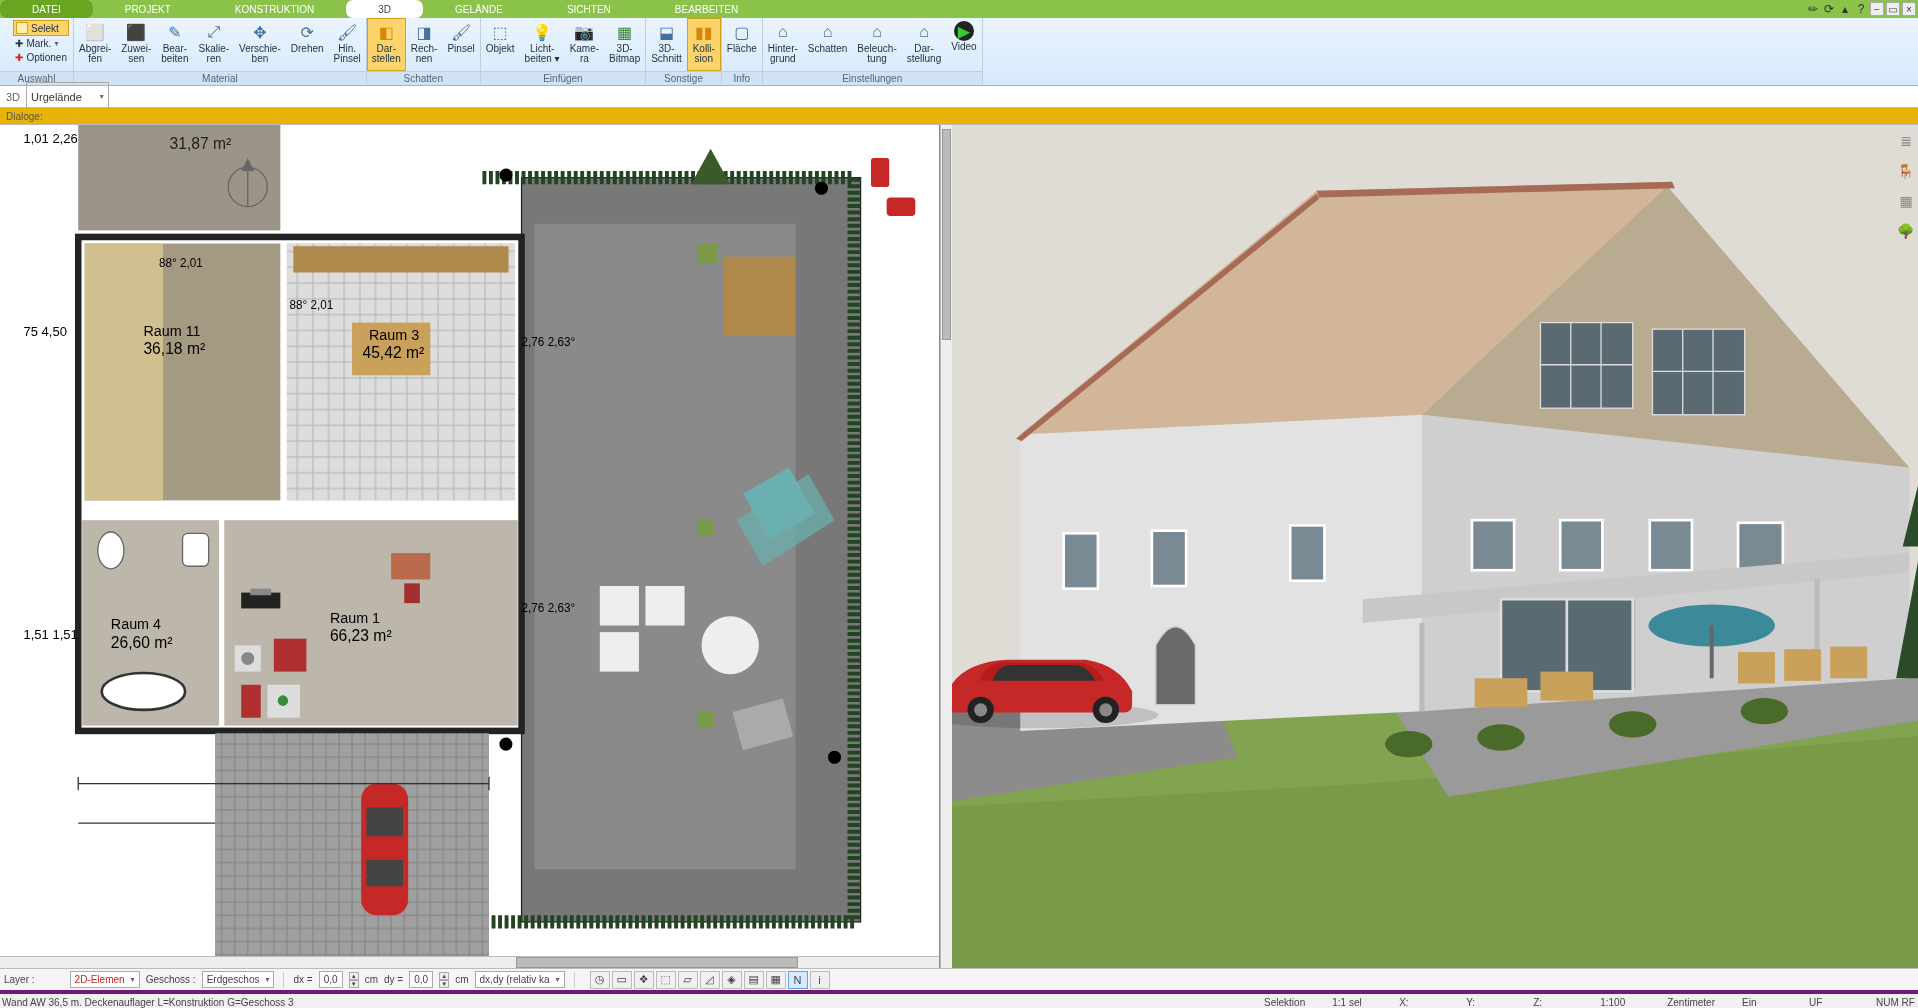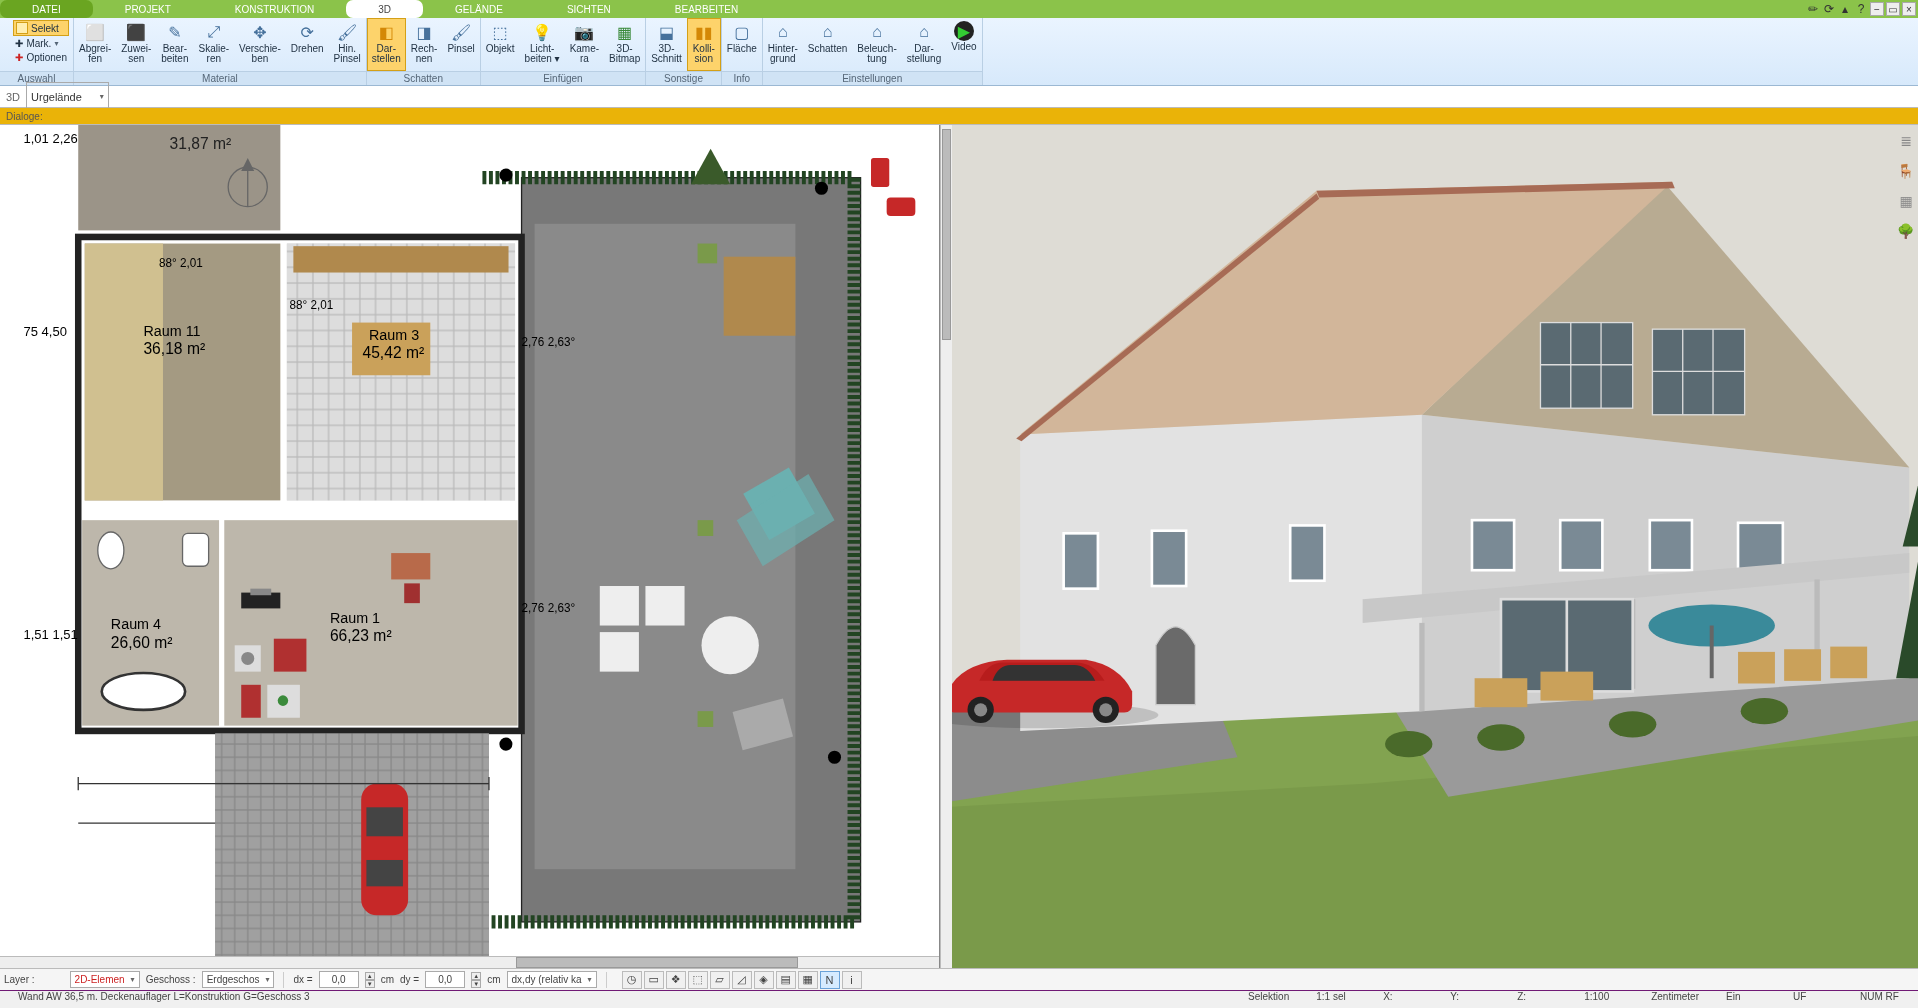--- a/index.html
+++ b/index.html
@@ -58,29 +58,29 @@
 .rightstrip { position: absolute; right: 2px; top: 6px; display: flex; flex-direction: column; gap: 10px; z-index: 5; }
 .rightstrip .i { width: 20px; height: 20px; display: flex; align-items: center; justify-content: center; font-size: 14px; color: #888; cursor: pointer; }
 
 
 .bottombar { height: 22px; border-top: 1px solid #bbb; background: #f5f5f5; display: flex; align-items: center; padding: 0 4px; gap: 6px; font-size: 10px; color: #444; }
 .bottombar .lab { font-size: 10px; }
 .bottombar .combo { border: 1px solid #aaa; height: 17px; display: inline-flex; align-items: center; padding: 0 4px; font-size: 10px; gap: 6px; background: #fff; cursor: pointer; }
 .bottombar .combo.red { color: #c22; margin-left: 29px; }
 .bottombar .combo .arr { font-size: 8px; color: #666; }
 .bottombar .sep { width: 1px; height: 16px; background: #ccc; margin: 0 3px; }
-.bottombar .num { border: 1px solid #aaa; height: 17px; width: 40px; text-align: center; display: inline-flex; align-items: center; justify-content: center; background: #fff; }
+.bottombar .num { border: 1px solid #aaa; height: 17px; width: 24px; text-align: center; display: inline-flex; align-items: center; justify-content: center; background: #fff; }
 .bottombar .spin { display: inline-flex; flex-direction: column; }
 .bottombar .spin span { width: 10px; height: 8px; border: 1px solid #aaa; background: #eee; font-size: 6px; line-height: 6px; text-align: center; cursor: pointer; }
 .bottombar .toolicons { display: flex; gap: 2px; margin-left: 6px; }
 .bottombar .toolicons .ti { width: 20px; height: 18px; border: 1px solid #bbb; background: #f0f0f0; display: flex; align-items: center; justify-content: center; font-size: 11px; cursor: pointer; }
 .bottombar .toolicons .ti.active { background: #d6ebff; border-color: #6aa2d8; }
 
 
-.statusbar { height: 18px; border-top: 1px solid #701a75; background: #f0f0f0; display: flex; align-items: flex-start; padding: 0 18px; font-size: 10px; color: #444; gap: 14px; }
+.statusbar { height: 18px; border-top: 4px solid #701a75; background: #f0f0f0; display: flex; align-items: flex-end; padding: 0 2px; font-size: 10px; color: #444; gap: 14px; }
 .statusbar .spacer { flex: 1; }
 .statusbar .cell { min-width: 40px; margin-left: 13px; }
 
 
 .hscroll { position: absolute; bottom: 0; left: 0; right: 0; height: 12px; background: #eee; border-top: 1px solid #bbb; display: flex; }
 .hscroll .thumb { width: 30%; margin-left: 55%; background: #bbb; border: 1px solid #999; }
 </style>
 </head>
 <body>
 

